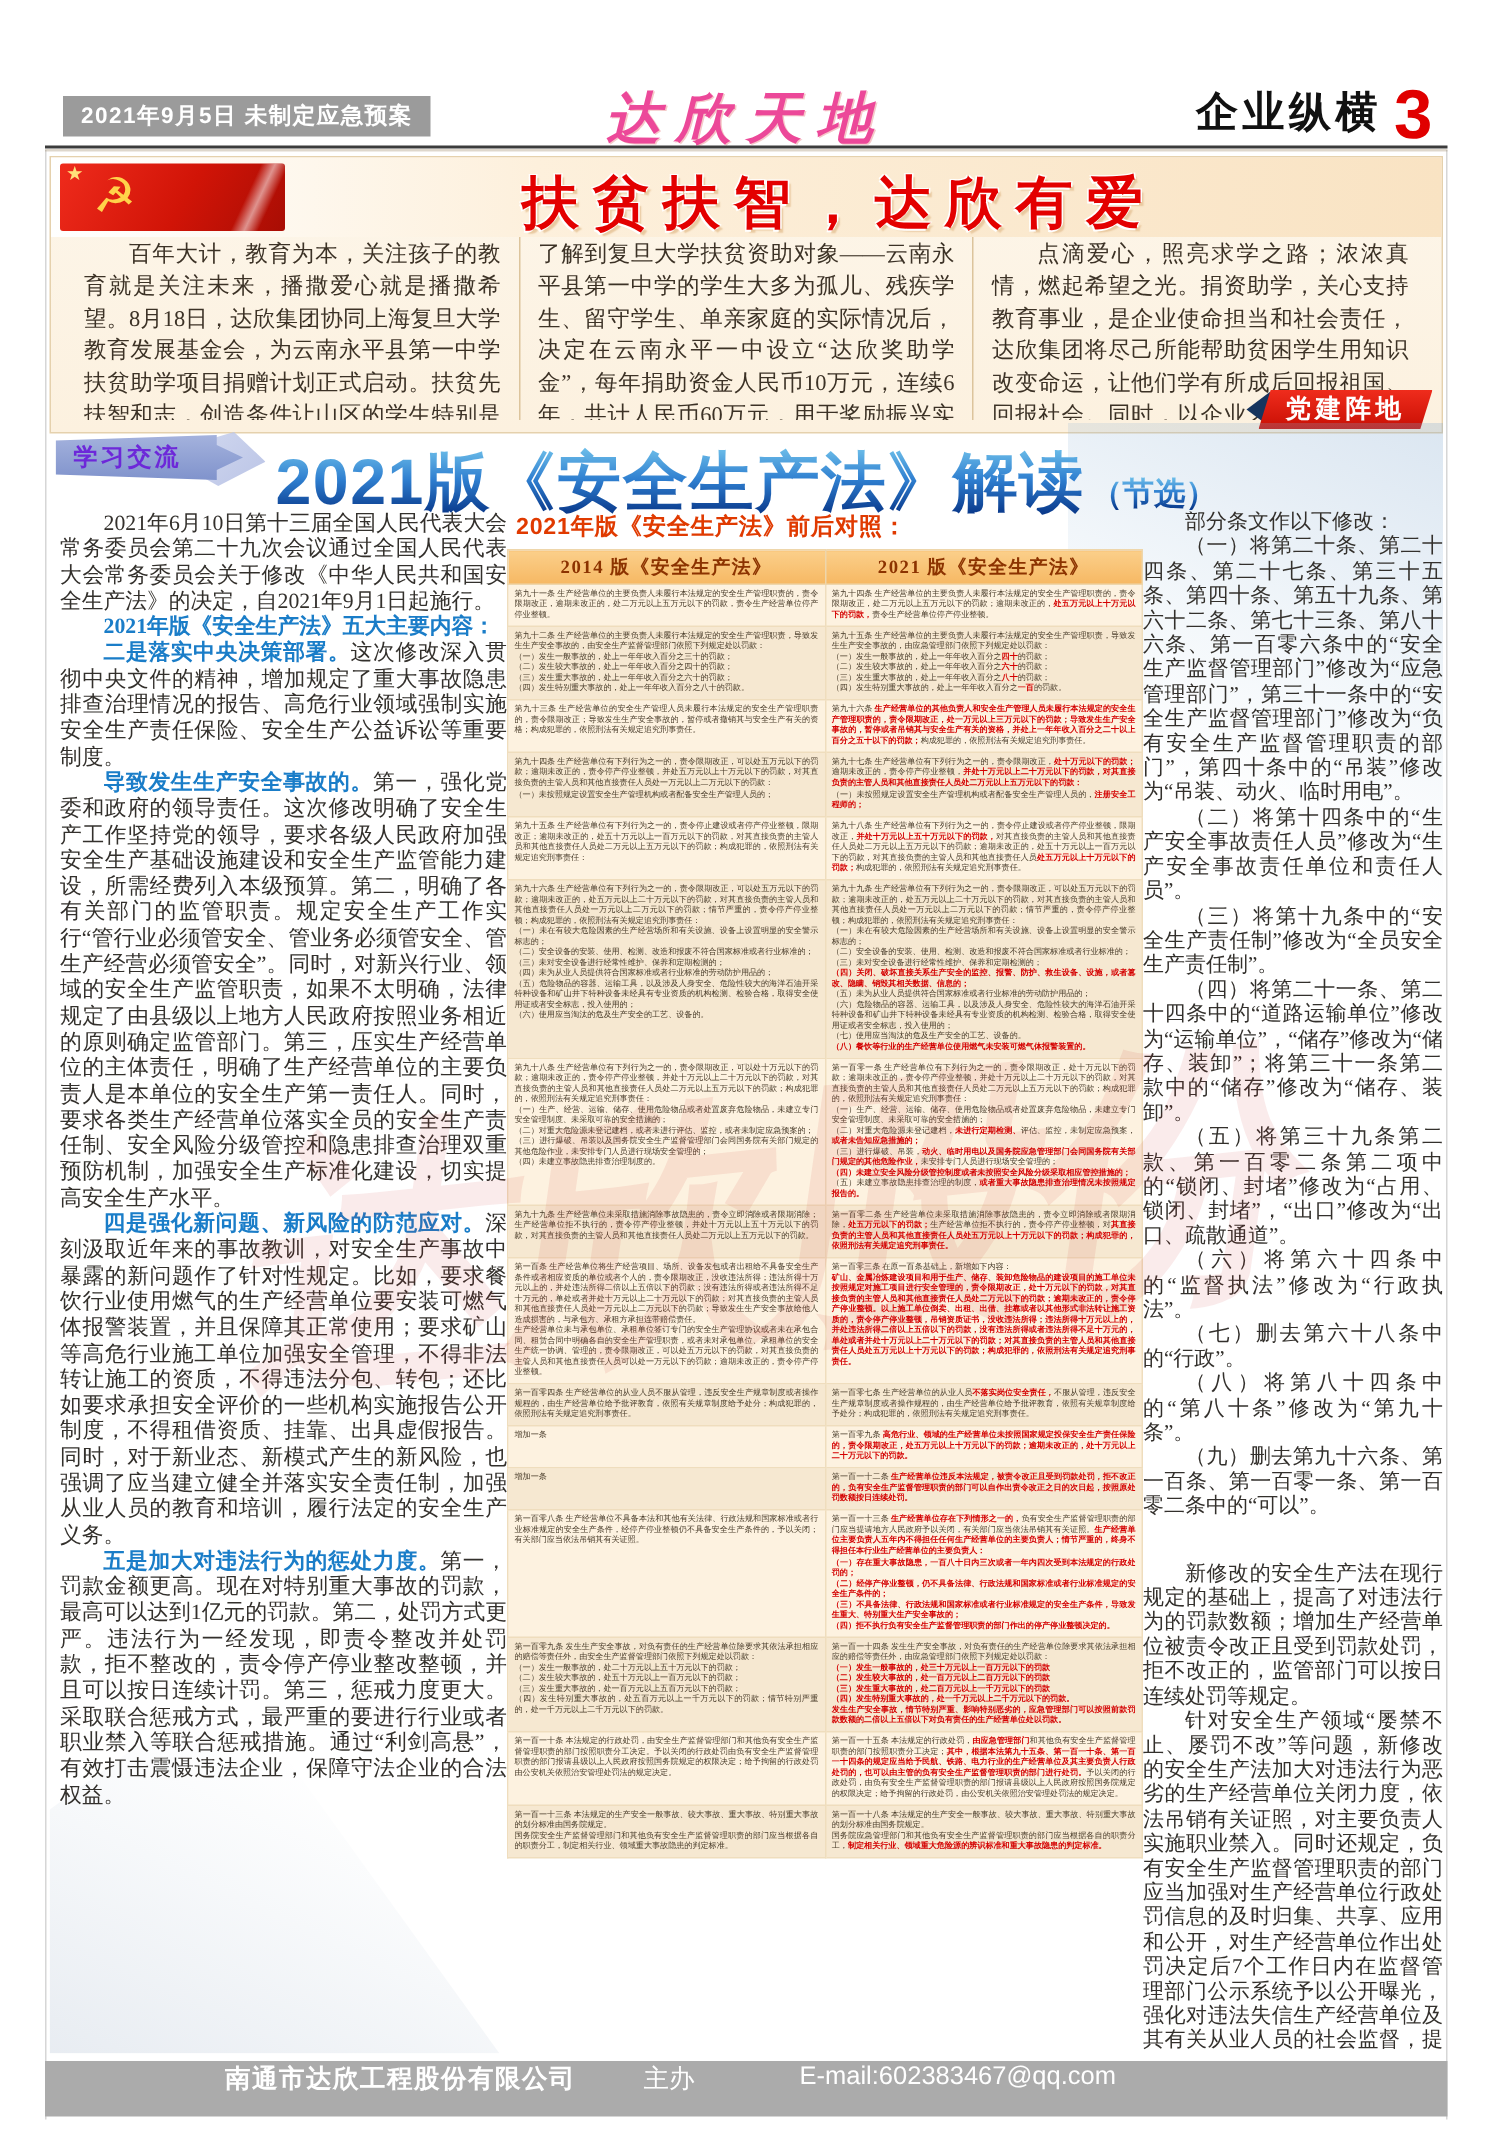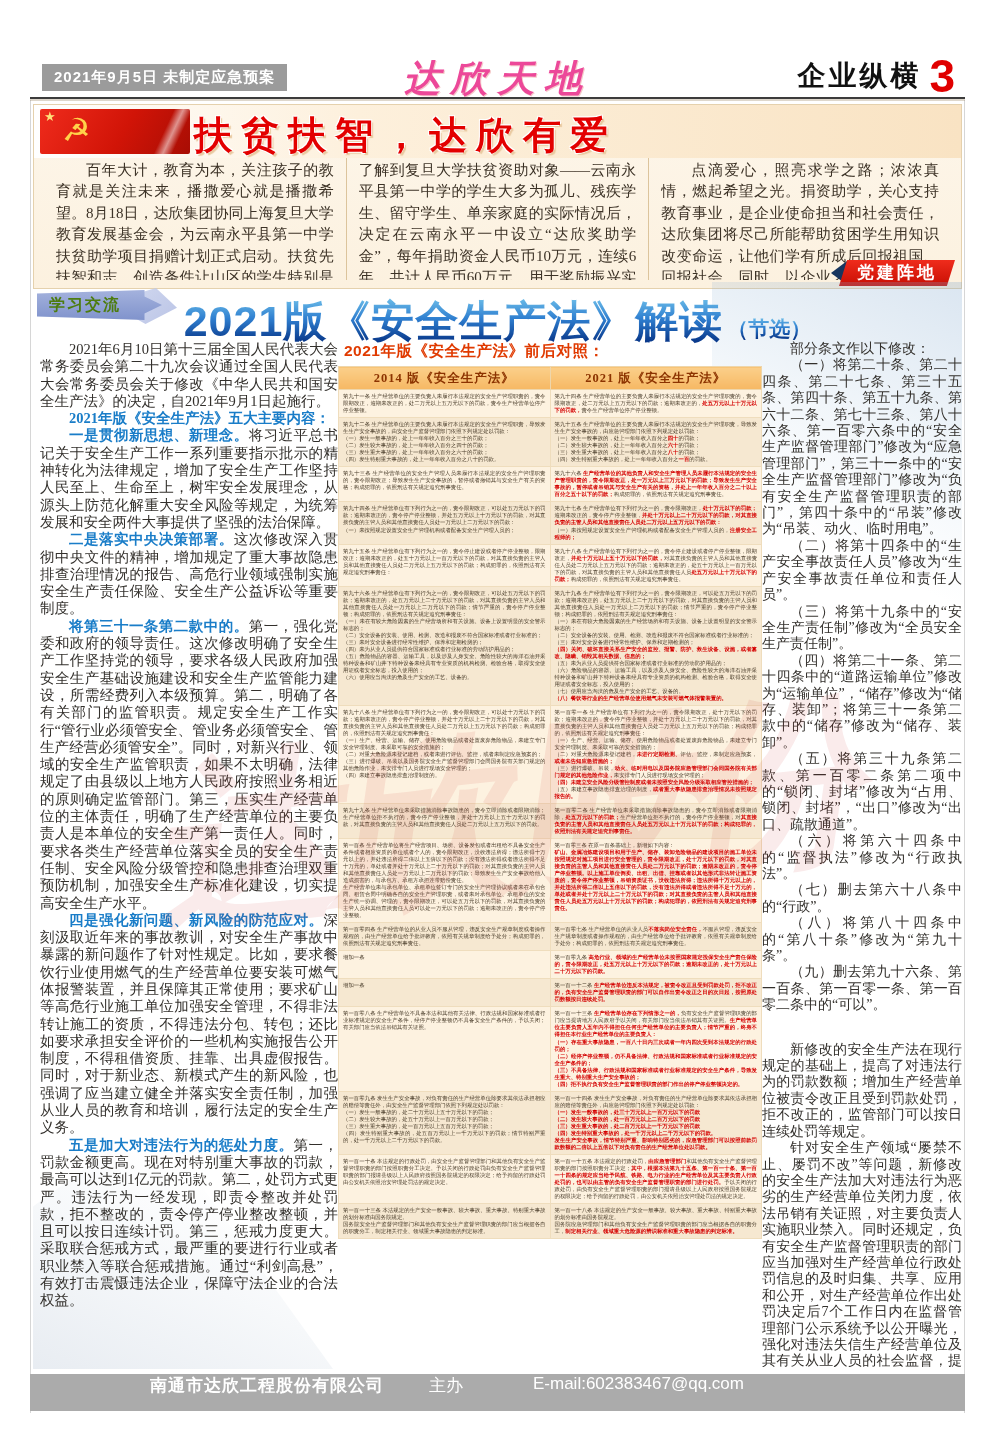--- a/index.html
+++ b/index.html
@@ -30,21 +30,21 @@
     background:linear-gradient(90deg,#ffffff 0%,#fdf0dc 35%,#f9e3c3 100%);}
   .emblem{position:absolute;left:6px;top:4px;width:150px;height:45px;
     background:linear-gradient(120deg,#ef2b1c 0%,#d11407 55%,#a80d04 100%);
     border-radius:2px;overflow:hidden;}
   .emblem-glyph{position:absolute;left:22px;top:2px;font-size:32px;color:#ffd24a;
     font-family:"DejaVu Sans",sans-serif;}
   .emblem-star{position:absolute;left:4px;top:0px;font-size:13px;color:#ffe27a;
     font-family:"DejaVu Sans",sans-serif;}
   .emblem-streak{position:absolute;right:-12px;top:-10px;width:60px;height:70px;
     background:linear-gradient(115deg,rgba(255,255,255,0) 40%,rgba(255,255,255,.55) 50%,rgba(255,255,255,0) 60%);}
-  .a1-title{position:absolute;left:160px;right:36px;top:5px;
+  .a1-title{position:absolute;left:160px;right:36px;top:5px;text-align:center;
     font-size:38px;font-weight:900;color:#e30000;letter-spacing:9px;
     font-family:"Liberation Sans","DejaVu Sans",sans-serif;
     text-shadow:-1px -1px 0 #fff,1px -1px 0 #fff,-1px 1px 0 #fff,2px 2px 1px #e9c9a0;}
   .a1-cols{position:absolute;top:53px;left:10px;right:10px;bottom:8px;display:flex;}
   .a1-col{flex:1;padding:2px 12px 0 12px;font-size:15px;line-height:21.4px;color:#3c3226;
     text-align:justify;overflow:hidden;}
   .a1-col + .a1-col{border-left:1px solid #dcc49c;}
   .indent{text-indent:2em;}
   .pj-tag{position:absolute;right:6px;bottom:3px;height:24px;display:flex;align-items:center;}
   .pj-tri{width:0;height:0;border-top:12px solid transparent;border-bottom:12px solid transparent;
@@ -52,21 +52,21 @@
   .pj-text{display:inline-block;background:linear-gradient(180deg,#ef2c1c,#c90f04);color:#fff;
     font-family:"Liberation Sans","DejaVu Sans",sans-serif;font-weight:bold;font-size:17px;
     padding:1px 18px 2px 18px;letter-spacing:3px;clip-path:polygon(7% 0,100% 0,93% 100%,0 100%);}
 
   
   .study-tag{position:absolute;top:290px;left:37px;width:125px;height:30px;z-index:4;}
   .study-shape{position:absolute;inset:0;background:linear-gradient(180deg,#a4b2dd,#8093cc);
     clip-path:polygon(0 12%,86% 0,86% 22%,100% 50%,86% 78%,86% 100%,0 88%);}
   .study-shape2{position:absolute;left:70px;top:-2px;width:70px;height:36px;background:#c3ccе8;
     background:linear-gradient(135deg,#ccd4ee,#aab6e0);clip-path:polygon(0 40%,70% 0,100% 55%,55% 100%);opacity:.8;z-index:-1;}
-  .study-text{position:absolute;left:12px;top:5px;color:#4d7c0f;font-weight:bold;font-size:16px;
+  .study-text{position:absolute;left:12px;top:5px;color:#6d28d9;font-weight:bold;font-size:16px;
     letter-spacing:2px;font-family:"Liberation Sans","DejaVu Sans",sans-serif;}
   .a2-title{position:absolute;top:293px;left:120px;right:120px;text-align:center;z-index:3;
     font-family:"Liberation Sans","DejaVu Sans",sans-serif;white-space:nowrap;}
   .t-main{font-size:43px;font-weight:900;letter-spacing:1px;color:#134f9e;}
   .t-sub{font-size:21px;font-weight:900;color:#134f9e;margin-left:4px;}
   @supports ((-webkit-background-clip:text)){
     .t-main,.t-sub{background:linear-gradient(180deg,#6fc0ea 0%,#2f7fd0 45%,#0a3a8c 92%);
       -webkit-background-clip:text;background-clip:text;color:transparent;}
   }
 
@@ -158,23 +158,22 @@
     <span class="t-main">2021版《安全生产法》解读</span><span class="t-sub">（节选）</span>
   </div>
 
   <div class="wm-sky"></div>
   <div class="wm-bldg"></div>
 
   <div class="a2-body">
     <div class="col-left">
         <p><span>2021年6月10日第十三届全国人民代表大会常务委员会第二十九次会议通过全国人民代表大会常务委员会关于修改《中华人民共和国安全生产法》的决定，自2021年9月1日起施行。</span></p>
         <p><span class="blue">2021年版《安全生产法》五大主要内容：</span></p>
-        <p><span class="blue">一是贯彻新思想、新理念。</span><span>将习近平总书记关于安全生产工作一系列重要指示批示的精神转化为法律规定，增加了安全生产工作坚持人民至上、生命至上，树牢安全发展理念，从源头上防范化解重大安全风险等规定，为统筹发展和安全两件大事提供了坚强的法治保障。</span></p>
         <p><span class="blue">二是落实中央决策部署。</span><span>这次修改深入贯彻中央文件的精神，增加规定了重大事故隐患排查治理情况的报告、高危行业领域强制实施安全生产责任保险、安全生产公益诉讼等重要制度。</span></p>
-        <p><span class="blue">将第三十一条第二款中的。</span><span>第一，强化党委和政府的领导责任。这次修改明确了安全生产工作坚持党的领导，要求各级人民政府加强安全生产基础设施建设和安全生产监管能力建设，所需经费列入本级预算。第二，明确了各有关部门的监管职责。规定安全生产工作实行“管行业必须管安全、管业务必须管安全、管生产经营必须管安全”。同时，对新兴行业、领域的安全生产监管职责，如果不太明确，法律规定了由县级以上地方人民政府按照业务相近的原则确定监管部门。第三，压实生产经营单位的主体责任，明确了生产经营单位的主要负责人是本单位的安全生产第一责任人。同时，要求各类生产经营单位落实全员的安全生产责任制、安全风险分级管控和隐患排查治理双重预防机制，加强安全生产标准化建设，切实提高安全生产水平。</span></p>
+        <p><span class="blue">导致发生生产安全事故的。</span><span>第一，强化党委和政府的领导责任。这次修改明确了安全生产工作坚持党的领导，要求各级人民政府加强安全生产基础设施建设和安全生产监管能力建设，所需经费列入本级预算。第二，明确了各有关部门的监管职责。规定安全生产工作实行“管行业必须管安全、管业务必须管安全、管生产经营必须管安全”。同时，对新兴行业、领域的安全生产监管职责，如果不太明确，法律规定了由县级以上地方人民政府按照业务相近的原则确定监管部门。第三，压实生产经营单位的主体责任，明确了生产经营单位的主要负责人是本单位的安全生产第一责任人。同时，要求各类生产经营单位落实全员的安全生产责任制、安全风险分级管控和隐患排查治理双重预防机制，加强安全生产标准化建设，切实提高安全生产水平。</span></p>
         <p><span class="blue">四是强化新问题、新风险的防范应对。</span><span>深刻汲取近年来的事故教训，对安全生产事故中暴露的新问题作了针对性规定。比如，要求餐饮行业使用燃气的生产经营单位要安装可燃气体报警装置，并且保障其正常使用；要求矿山等高危行业施工单位加强安全管理，不得非法转让施工的资质，不得违法分包、转包；还比如要求承担安全评价的一些机构实施报告公开制度，不得租借资质、挂靠、出具虚假报告。同时，对于新业态、新模式产生的新风险，也强调了应当建立健全并落实安全责任制，加强从业人员的教育和培训，履行法定的安全生产义务。</span></p>
         <p><span class="blue">五是加大对违法行为的惩处力度。</span><span>第一，罚款金额更高。现在对特别重大事故的罚款，最高可以达到1亿元的罚款。第二，处罚方式更严。违法行为一经发现，即责令整改并处罚款，拒不整改的，责令停产停业整改整顿，并且可以按日连续计罚。第三，惩戒力度更大。采取联合惩戒方式，最严重的要进行行业或者职业禁入等联合惩戒措施。通过“利剑高悬”，有效打击震慑违法企业，保障守法企业的合法权益。</span></p>
       </div>
     <div class="col-mid">
       <div class="tbl-caption">2021年版《安全生产法》前后对照：</div>
       <table class="cmp">
         <thead>
           <tr>
             <th>2014 版《安全生产法》</th>
             <th>2021 版《安全生产法》</th>

